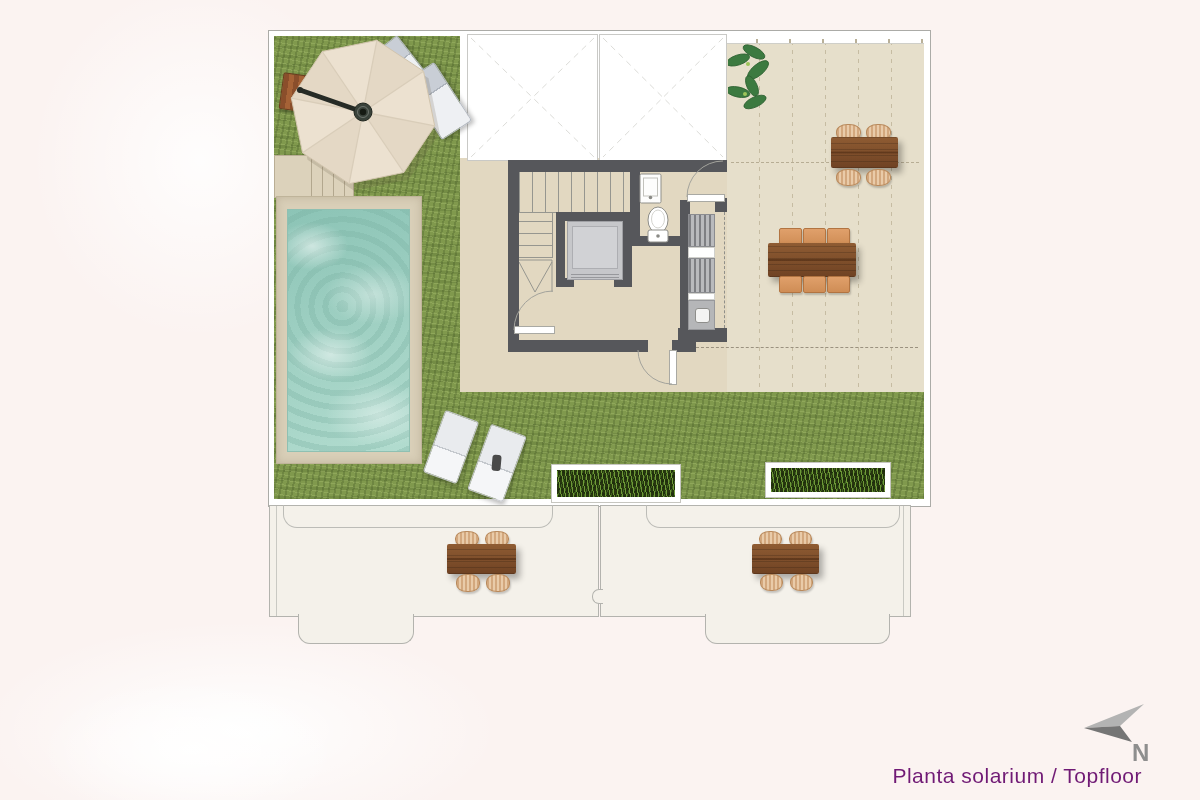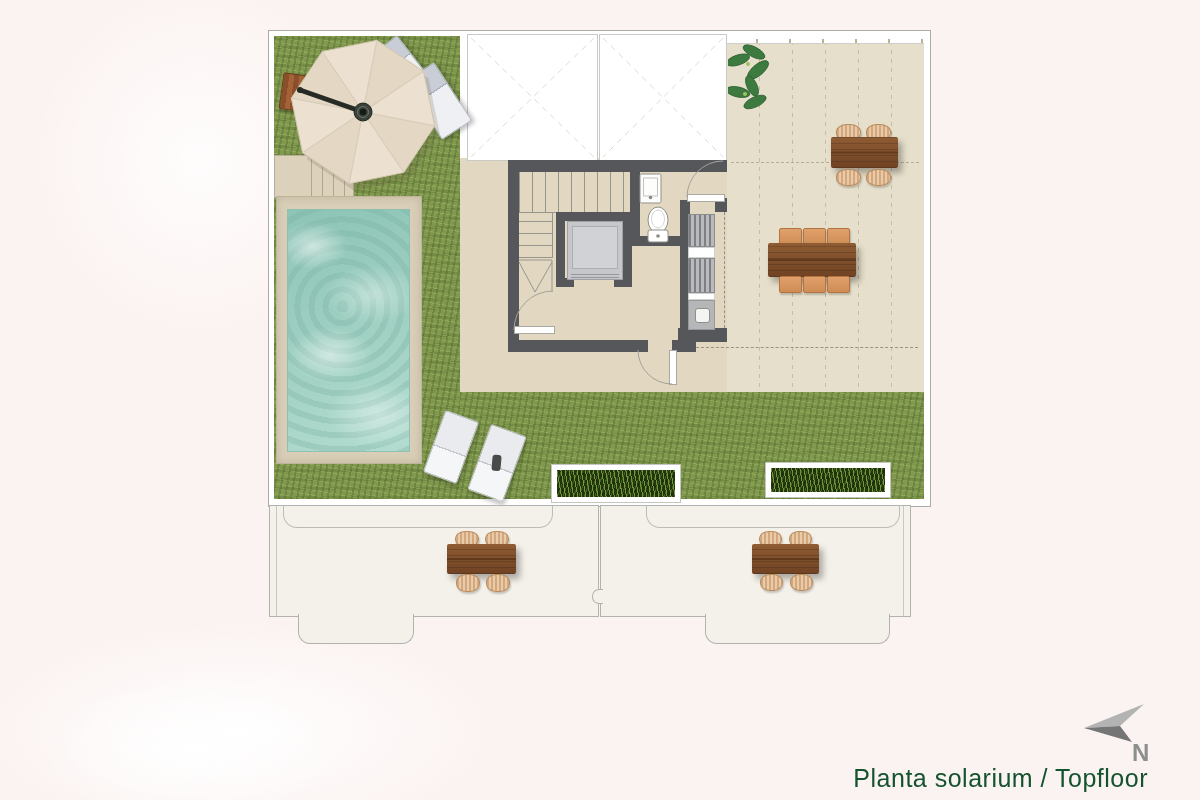--- a/index.html
+++ b/index.html
@@ -60,21 +60,21 @@
       repeating-linear-gradient(-70deg, rgba(70,110,35,.8) 0 1px, transparent 1px 5px),
       repeating-linear-gradient(5deg, rgba(30,45,12,.9) 0 2px, transparent 2px 6px);}
   .slat-unit{background-color:#b9babd;background-image:repeating-linear-gradient(90deg,#7e7f83 0 2px,transparent 2px 5px);border:1px solid #8b8c90;}
   .shelf{background:#fff;border:1px solid #d0d0cc;}
   
   .room{background:#f4f1ea;border:1px solid #b3b3ae;}
   .room-band{border:1px solid #bcbcb7;border-top:none;border-radius:0 0 14px 14px;}
   .notch{background:#f4f1ea;border:1px solid #b3b3ae;border-top:none;border-radius:0 0 12px 12px;}
   .innerline-l::after{content:"";position:absolute;left:6px;top:0;bottom:0;border-left:1px solid #c9c9c3;}
   .innerline-r::after{content:"";position:absolute;right:6px;top:0;bottom:0;border-right:1px solid #c9c9c3;}
-  #caption{position:absolute;right:52px;top:764px;font-size:25px;letter-spacing:.5px;color:#14532d;}
+  #caption{position:absolute;right:58px;top:764px;font-size:21px;letter-spacing:.5px;color:#701a75;}
   .tick-strip{background:#fff;border-bottom:1px solid #cfcfc9;}
   .tick-strip>div{height:4px;margin-top:6px;background:repeating-linear-gradient(90deg, transparent 0 29px, #b9b098 29px 31px, transparent 31px 33px);}
   svg{display:block;}
 </style>
 </head>
 <body>
 
 <div id="stage">
 
   <div class="wm" style="left:30px;top:-20px;width:340px;height:360px;background:radial-gradient(closest-side,rgba(255,255,255,.85),rgba(255,255,255,0));"></div>

